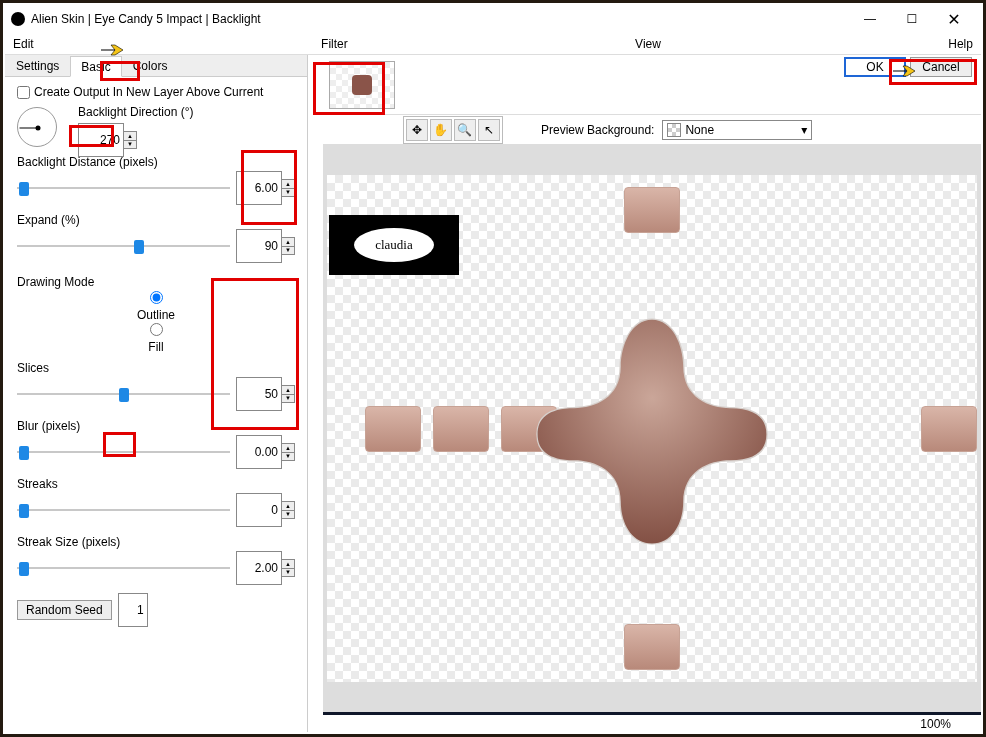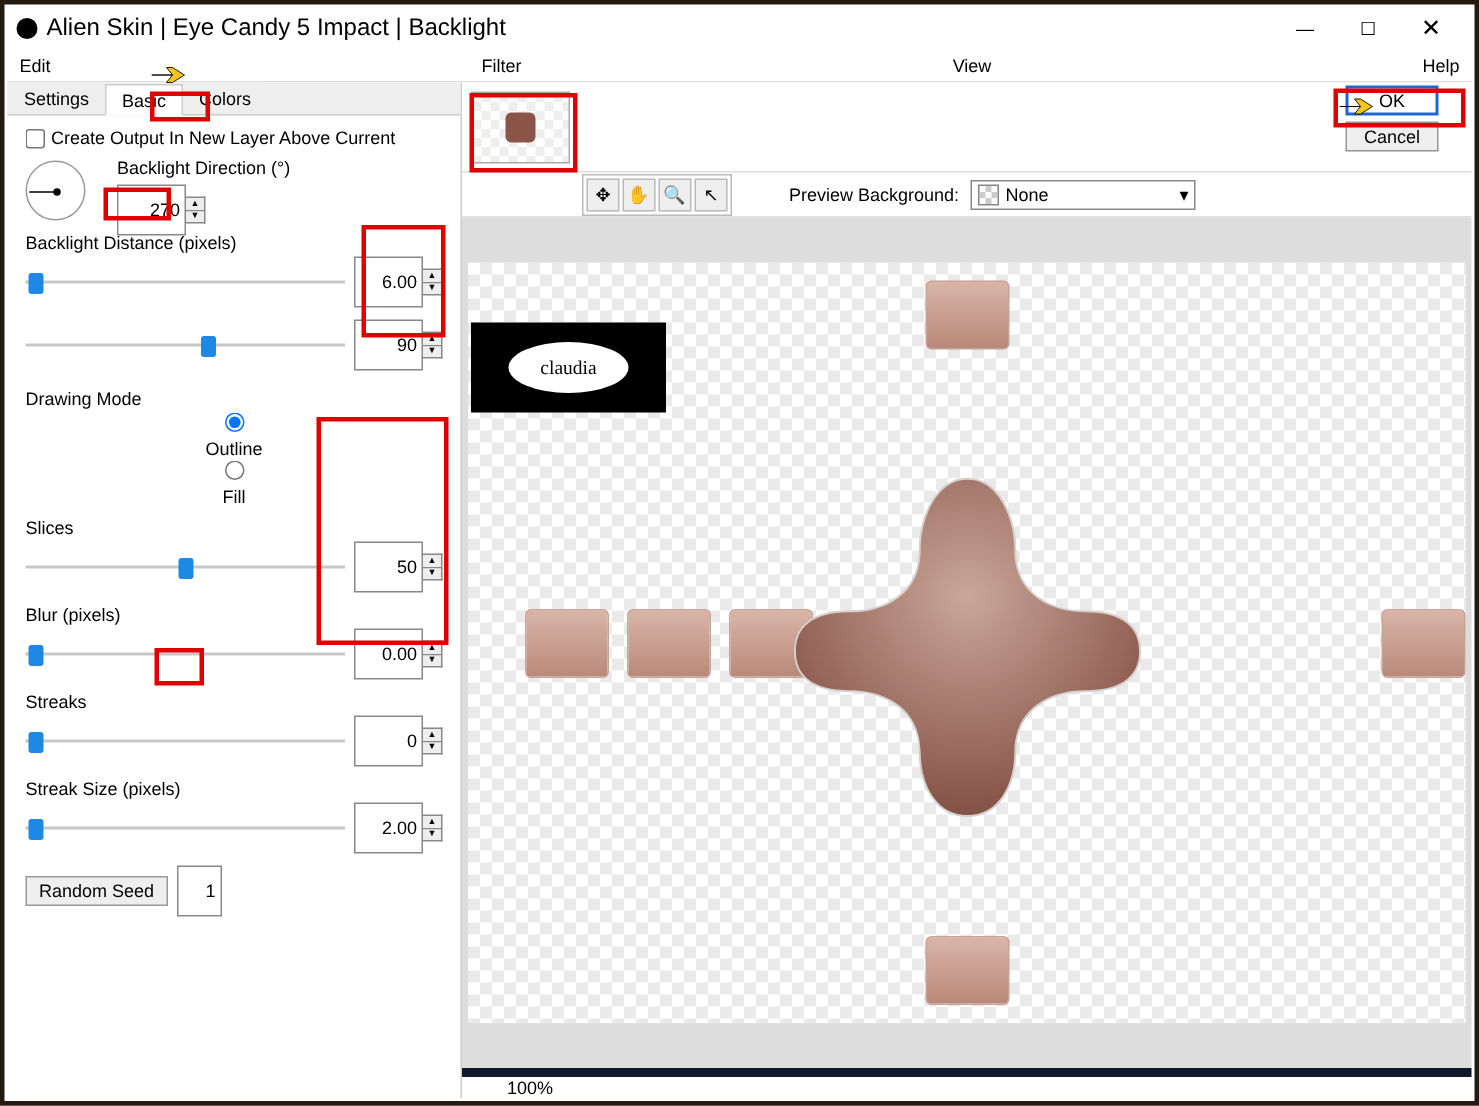--- a/index.html
+++ b/index.html
@@ -3,29 +3,29 @@
 <meta charset="utf-8">
 <style>
 * { box-sizing: border-box; margin: 0; padding: 0; font-family: "Segoe UI", Tahoma, sans-serif; font-size: 12px; }
 html, body { width: 986px; height: 737px; background: #000; }
 
 .outer-frame { position: absolute; inset: 0; border: 3px solid #231a10; background: #fff; }
 .window { position: absolute; inset: 2px; background: #fff; display: flex; flex-direction: column; }
 
 .titlebar { height: 28px; display: flex; align-items: center; padding: 0 6px; background: #fff; }
 .titlebar .icon { width: 14px; height: 14px; border-radius: 50%; background: #000; margin-right: 6px; }
-.titlebar .title { flex: 1; font-size: 16px; color: #000; }
+.titlebar .title { flex: 1; font-size: 12px; color: #000; }
 .titlebar .winbtns { display: flex; }
 .titlebar .winbtn { width: 42px; height: 24px; display: flex; align-items: center; justify-content: center; font-family: Arial; font-size: 12px; }
 .titlebar .winbtn.close { font-size: 16px; }
 
 .menubar { height: 22px; display: flex; align-items: center; gap: 12px; padding: 0 8px; border-bottom: 1px solid #ddd; justify-content: space-between; }
 .menubar span { cursor: pointer; }
 
-.body { flex: 1; display: flex; position: relative; }
+.body { flex: 1; display: flex; position: relative; gap: 15px; }
 
 .left-panel { width: 303px; background: #fff; border-right: 1px solid #ccc; display: flex; flex-direction: column; }
 
 .tabs { height: 22px; display: flex; background: #eee; border-bottom: 1px solid #ccc; }
 .tab { padding: 3px 10px; background: #eee; border: 1px solid transparent; cursor: pointer; }
 .tab.active { background: #fff; border: 1px solid #ccc; border-bottom: 1px solid #fff; position: relative; top: 1px; }
 
 .panel-body { padding: 8px 12px; position: relative; }
 
 .checkbox-row { display: flex; align-items: center; gap: 4px; margin-bottom: 6px; }
@@ -55,21 +55,21 @@
 .radio-row input { width:13px; height:13px; }
 
 .random-row { display:flex; align-items:center; gap:6px; margin-top:2px;}
 .random-btn { padding: 2px 8px; background:#eee; border:1px solid #999; }
 
 .right-panel { flex:1; position:relative; background:#fff; display:flex; flex-direction:column; }
 
 .thumb-area { height: 60px; display:flex; align-items:center; padding:4px 6px; gap:8px; border-bottom:1px solid #ddd; position:relative;}
 .thumb { width: 66px; height: 48px; border:1px solid #aaa; background: repeating-conic-gradient(#eee 0 25%, #fff 0 50%) 0 0/12px 12px; display:flex; align-items:center; justify-content:center; }
 .thumb-inner { width:20px; height:20px; background:#8a5449; border-radius:4px; }
-.ok-cancel-stack { position:absolute; right:22px; top:2px; display:flex; flex-direction:column; gap:4px; }
+.ok-cancel-stack { position:absolute; right:9px; top:2px; display:flex; flex-direction:row; gap:4px; }
 .ok-btn { width:62px; height:20px; background:#fff; border:2px solid #1e66d6; font-weight:400; display:flex; align-items:center; justify-content:center; cursor:pointer;}
 .cancel-btn { width:62px; height:20px; background:#eee; border:1px solid #999; display:flex; align-items:center; justify-content:center; cursor:pointer;}
 
 .toolbar-row { height: 30px; display:flex; align-items:center; padding:0 80px 0 80px; gap:8px; border-bottom:1px solid #ddd; }
 .tool-group { display:flex; gap:2px; border:1px solid #bbb; padding:2px; }
 .tool-btn { width:22px; height:22px; background:#eee; border:1px solid #bbb; display:flex; align-items:center; justify-content:center; font-size:12px; cursor:pointer;}
 .preview-bg-label { margin-left:30px; }
 .preview-bg-select { width:150px; height:20px; border:1px solid #888; background:#fff; display:flex; align-items:center; padding:0 4px; gap:4px; cursor:pointer;}
 .swatch { width:14px; height:14px; border:1px solid #888; background: repeating-conic-gradient(#ccc 0 25%, #fff 0 50%) 0 0/8px 8px;}
 
@@ -80,21 +80,21 @@
 .shape { position:absolute; left:50%; top:50%; transform:translate(-50%,-50%); width:260px; height:260px;}
 .shape svg { width:100%; height:100%; }
 .swatch-piece { position:absolute; width:56px; height:46px; border:1px solid #c7a295; background:linear-gradient(#d9b5a8,#b8897a); border-radius:4px;}
 .sp-top { left:50%; top:42px; transform:translateX(-50%);}
 .sp-bottom { left:50%; bottom:42px; transform:translateX(-50%);}
 .sp-left1 { left:42px; top:50%; transform:translateY(-50%);}
 .sp-left2 { left:110px; top:50%; transform:translateY(-50%);}
 .sp-left3 { left:178px; top:50%; transform:translateY(-50%);}
 .sp-right { right:4px; top:50%; transform:translateY(-50%);}
 
-.status { height:20px; display:flex; align-items:center; padding:0 30px; border-top:6px solid #0f172a; font-size:11px;}
+.status { height:20px; display:flex; align-items:center; justify-content:flex-end; padding:0 30px; border-top:3px solid #0f172a; font-size:11px;}
 
 .red-box { position:absolute; border:3px solid #e10000; pointer-events:none; }
 .rb1 { left:66px; top:122px; width:45px; height:22px; }
 .rb2 { left:238px; top:147px; width:56px; height:75px; }
 .rb3 { left:208px; top:275px; width:88px; height:152px; }
 .rb4 { left:100px; top:429px; width:33px; height:25px; }
 .rb-ok { left:886px; top:56px; width:88px; height:26px; }
 .rb-thumb { left:310px; top:59px; width:72px; height:53px; }
 .rb-colors-tab { left:97px; top:58px; width:40px; height:20px; }
 
@@ -168,20 +168,21 @@
               <input class="spinner-input" value="6.00" style="">
               <div class="spinner-btns">
                     <div>▲</div>
                     <div>▼</div>
                   </div>
             </div>
           </div>
         </div>
 
         <div class="param-row">
+          <span class="param-label">Expand (%)</span>
           <div class="param-line">
             <div class="slider">
                   <div class="slider-track"></div>
                   <div class="slider-thumb" style="left:55%"></div>
                 </div>
             <div class="spinner-row">
               <input class="spinner-input" value="90" style="">
               <div class="spinner-btns">
                     <div>▲</div>
                     <div>▼</div>

